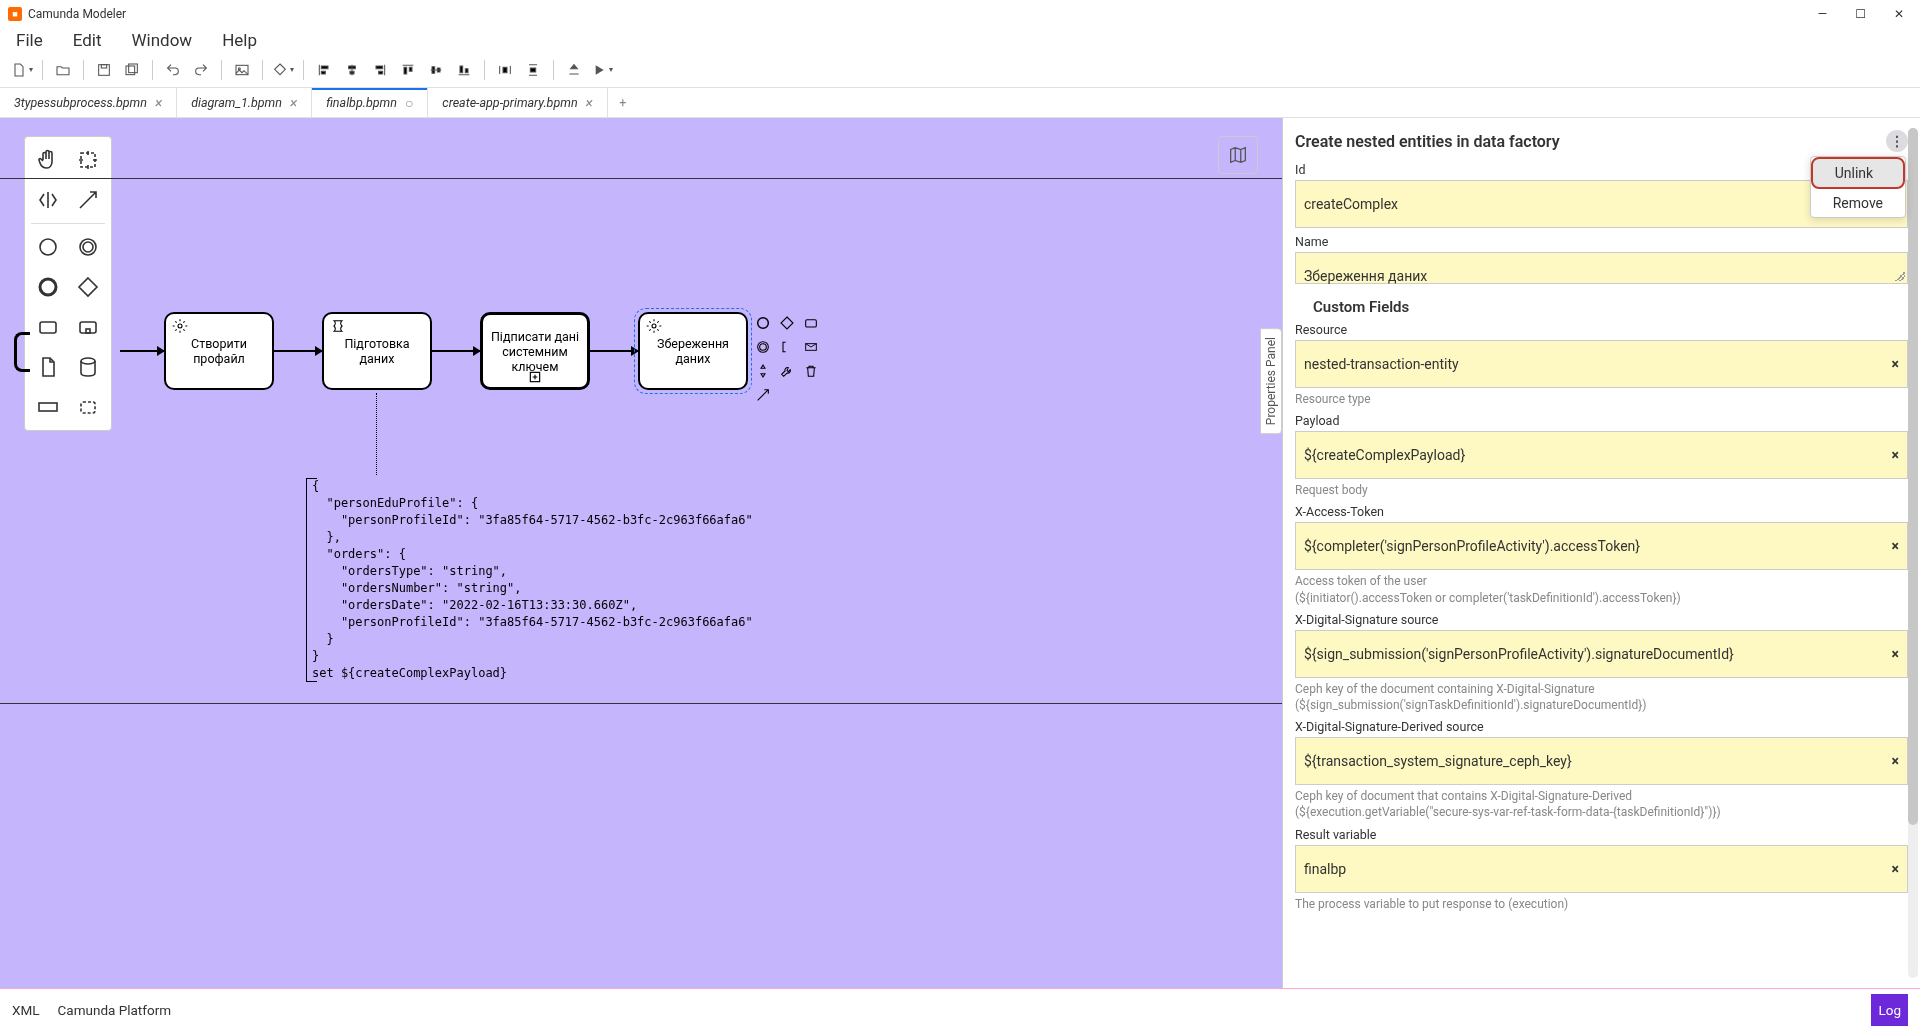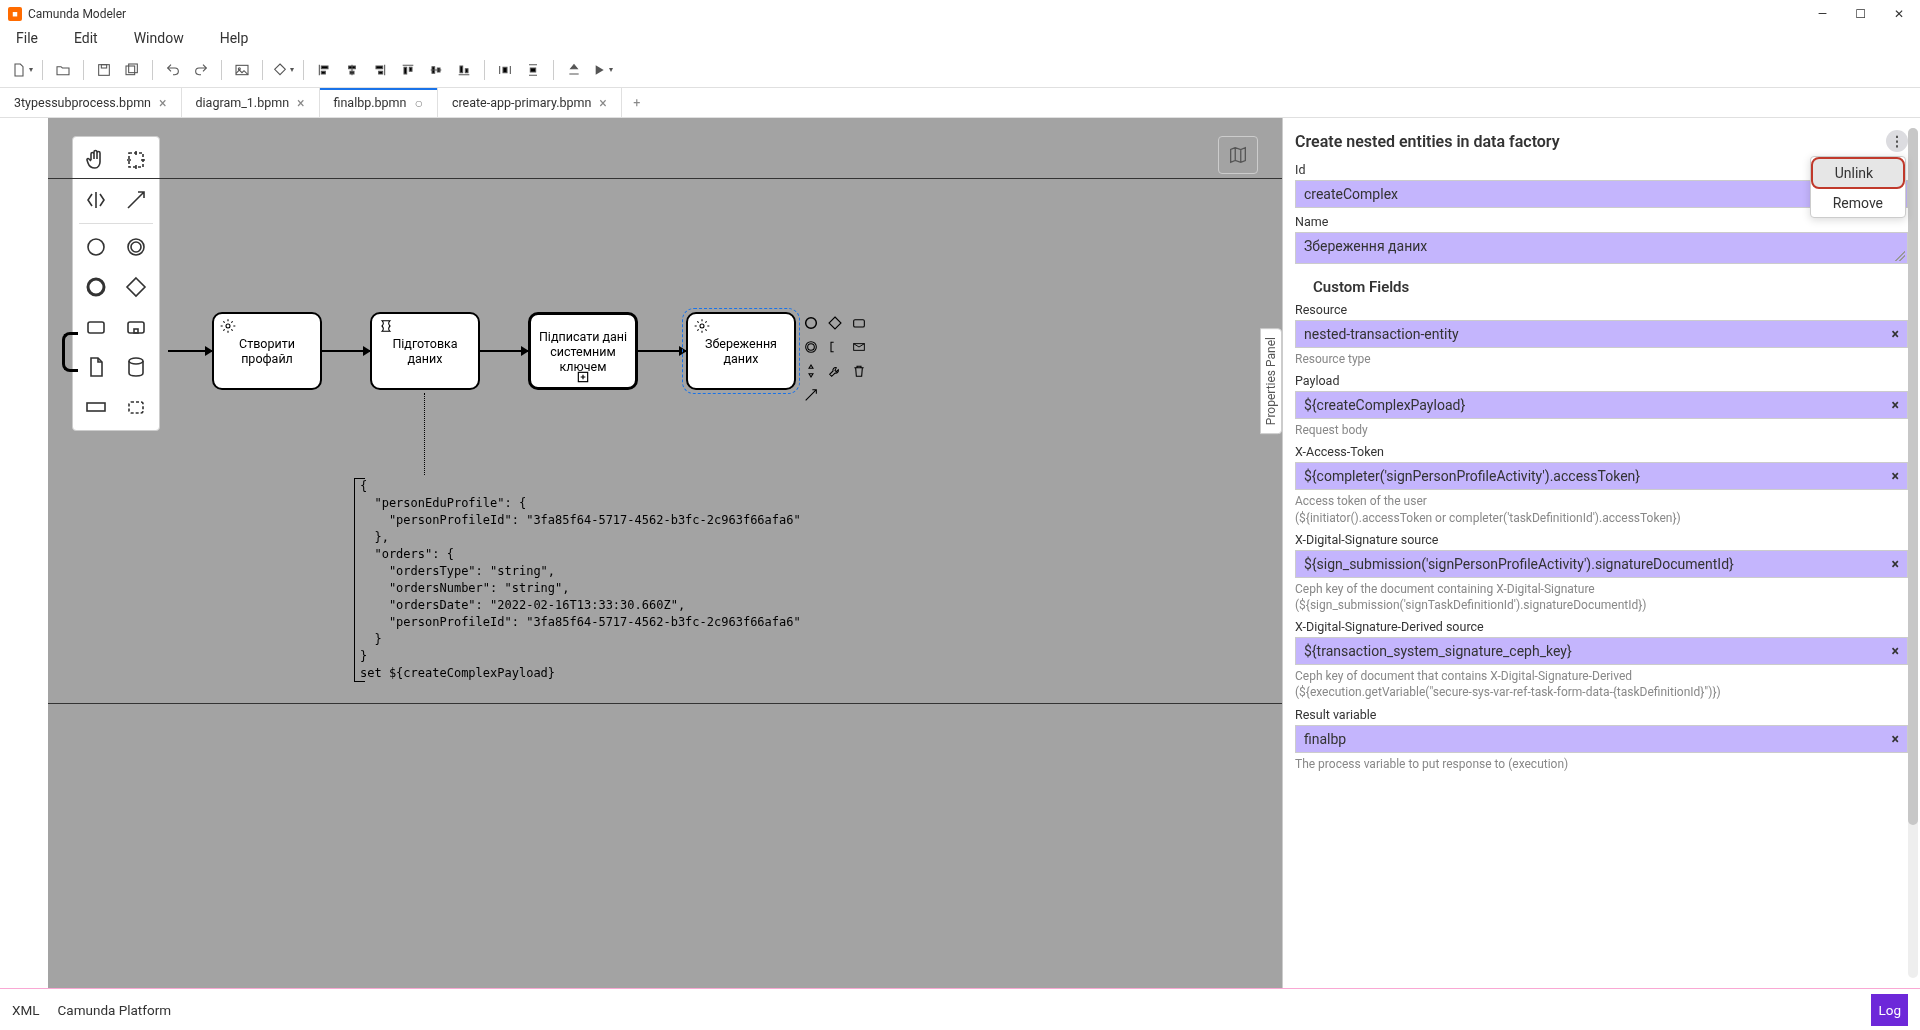--- a/index.html
+++ b/index.html
@@ -3,39 +3,39 @@
 <meta charset="utf-8">
 <style>
 * { box-sizing: border-box; margin: 0; padding: 0; font-family: -apple-system, BlinkMacSystemFont, "Segoe UI", Roboto, Arial, sans-serif; }
 html, body { width: 100%; height: 100%; background: #fff; overflow: hidden; }
 
 .titlebar { height: 28px; display: flex; align-items: center; padding: 0 8px; font-size: 12px; color: #333; }
 .titlebar .app-icon { width: 14px; height: 14px; background: #ff6b00; margin-right: 6px; border-radius: 2px; display: flex; align-items: center; justify-content: center; color: #fff; font-size: 9px; font-weight: bold; }
 .titlebar .window-controls { margin-left: auto; display: flex; gap: 28px; padding-right: 8px; color: #333; }
 .titlebar .window-controls span { cursor: default; }
 
-.menubar { height: 24px; display: flex; align-items: flex-start; padding: 0 6px; font-size: 14px; color: #333; gap: 16px; }
+.menubar { height: 24px; display: flex; align-items: center; padding: 0 6px; font-size: 17px; color: #333; gap: 10px; }
 .menubar .menu-item { padding: 2px 10px; cursor: default; }
 
 .toolbar { height: 36px; display: flex; align-items: center; padding: 0 10px; gap: 4px; border-bottom: 1px solid #e0e0e0; }
 .toolbar .sep { width: 1px; height: 20px; background: #ccc; margin: 0 4px; }
 .toolbar .tbtn { width: 24px; height: 24px; display: flex; align-items: center; justify-content: center; color: #555; cursor: default; }
 .toolbar svg { width: 16px; height: 16px; }
 .toolbar .tbtn .caret { margin-left: 2px; font-size: 8px; color: #555; }
 
 .tabs { height: 30px; display: flex; align-items: stretch; border-bottom: 1px solid #e0e0e0; font-size: 12.5px; color: #333; }
-.tabs .tab { display: flex; align-items: center; padding: 0 14px; border-right: 1px solid #e0e0e0; gap: 8px; cursor: default; }
+.tabs .tab { display: flex; align-items: center; padding: 0 14px; border-right: 1px solid #e0e0e0; gap: 8px; cursor: default; font-style: italic; }
 .tabs .tab.active { box-shadow: inset 0 2px 0 #1a73e8; }
 .tabs .tab .close { color: #888; font-size: 14px; }
 .tabs .tab .dot { color: #888; font-size: 14px; }
 .tabs .new-tab { width: 30px; display: flex; align-items: center; justify-content: center; color: #888; }
 
 .content { position: absolute; top: 118px; bottom: 42px; left: 0; right: 0; display: flex; }
 
-.canvas-wrap { flex: 1; position: relative; background: #a3a3a3; overflow: hidden; margin-left: 48px; }
+.canvas-wrap { flex: 1; position: relative; background: #c4b5fd; overflow: hidden; }
 .palette { position: absolute; left: 24px; top: 18px; width: 88px; border: 1px solid #ccc; border-radius: 4px; background: #fff; padding: 6px; display: grid; grid-template-columns: 1fr 1fr; gap: 6px; box-shadow: 0 0 0 0 #000; }
 .palette .pcell { height: 34px; display: flex; align-items: center; justify-content: center; color: #333; }
 .palette .pcell svg { width: 24px; height: 24px; }
 .palette hr { grid-column: 1 / 3; border: none; border-top: 1px solid #ddd; margin: 0; }
 
 .minimap-btn { position: absolute; top: 18px; right: 24px; width: 40px; height: 38px; border: 1px solid #ccc; border-radius: 4px; display: flex; align-items: center; justify-content: center; }
 .minimap-btn svg { width: 22px; height: 22px; color: #555; }
 
 .canvas { position: absolute; inset: 0; }
 .pipe-line { position: absolute; left: 0; right: 0; top: 60px; height: 1px; background: #333; }
@@ -62,21 +62,21 @@
 .panel { width: 638px; border-left: 1px solid #ccc; overflow-y: auto; font-size: 13px; color: #333; position: relative; }
 .panel-inner { padding: 8px 12px 16px 12px; }
 .panel-title { font-size: 16px; font-weight: 600; margin: 4px 0 10px 0; display: flex; align-items: center; }
 .panel-title .more { margin-left: auto; width: 22px; height: 22px; border-radius: 50%; background: #dcdce0; display: flex; align-items: center; justify-content: center; color: #555; font-size: 14px; }
 
 .ctx-menu { position: absolute; top: 38px; right: 14px; background: #fff; border: 1px solid #ccc; border-radius: 4px; box-shadow: 0 2px 8px rgba(0,0,0,0.15); z-index: 5; font-size: 14px; }
 .ctx-menu .mi { padding: 6px 22px; }
 .ctx-menu .mi.hl { background: #e6e6e6; border: 2px solid #c0392b; border-radius: 8px; }
 
 .field-label { font-size: 12.5px; color: #333; margin-top: 6px; margin-bottom: 3px; }
-.field-input { width: 100%; border: 1px solid #ccc; padding: 5px 8px; font-size: 14px; border-radius: 0; background: #c4b5fd; position: relative; }
+.field-input { width: 100%; border: 1px solid #ccc; padding: 15px 8px; font-size: 14px; border-radius: 0; background: #fef9c3; position: relative; }
 .field-input.with-x { display: flex; align-items: center; }
 .field-input.with-x .x { margin-left: auto; color: #333; font-weight: bold; cursor: default; }
 .textarea-grip { position: absolute; right: 2px; bottom: 2px; width: 10px; height: 10px; background: linear-gradient(135deg, transparent 0 50%, #999 50% 60%, transparent 60% 70%, #999 70% 80%, transparent 80%); }
 .hint { font-size: 12px; color: #888; margin-top: 3px; line-height: 1.35; }
 .section-h { font-size: 15px; font-weight: 600; margin: 14px 0 6px 18px; }
 .scrollbar { position: absolute; right: 2px; top: 10px; bottom: 10px; width: 10px; background: #eee; border-radius: 5px; }
 .scrollbar .thumb { position: absolute; left: 0; right: 0; top: 0; height: 82%; background: #c7c7c7; border-radius: 5px; }
 
 .statusbar { position: absolute; bottom: 0; left: 0; right: 0; height: 42px; border-top: 1px solid #f9a8d4; display: flex; align-items: center; padding: 0 12px; font-size: 13.5px; color: #333; }
 .statusbar .sitem { margin-right: 18px; }

